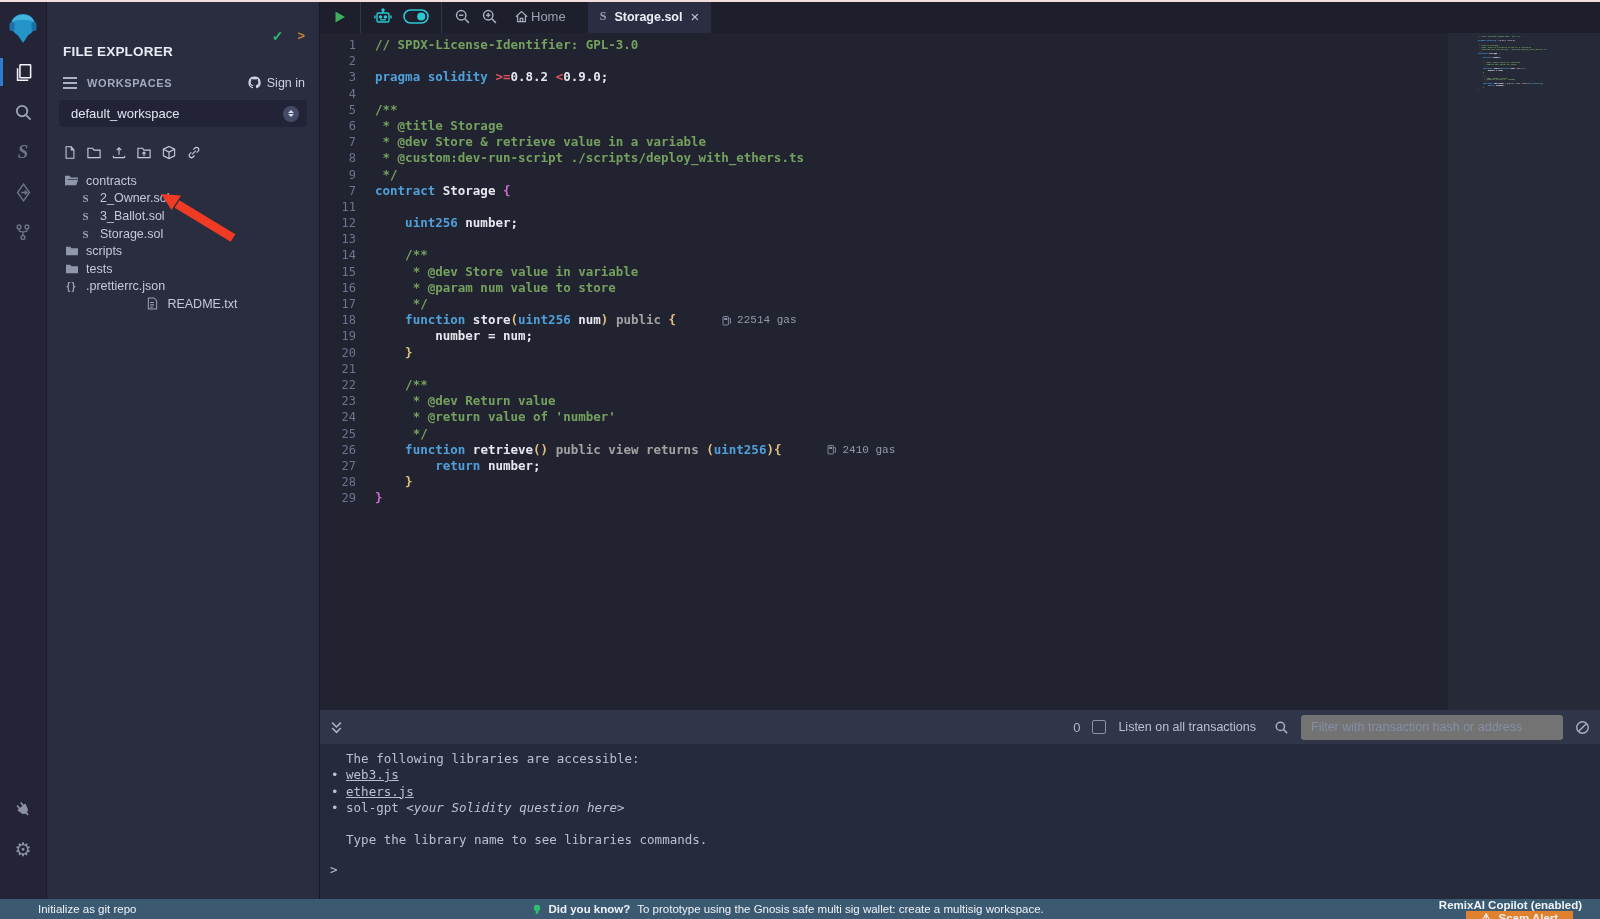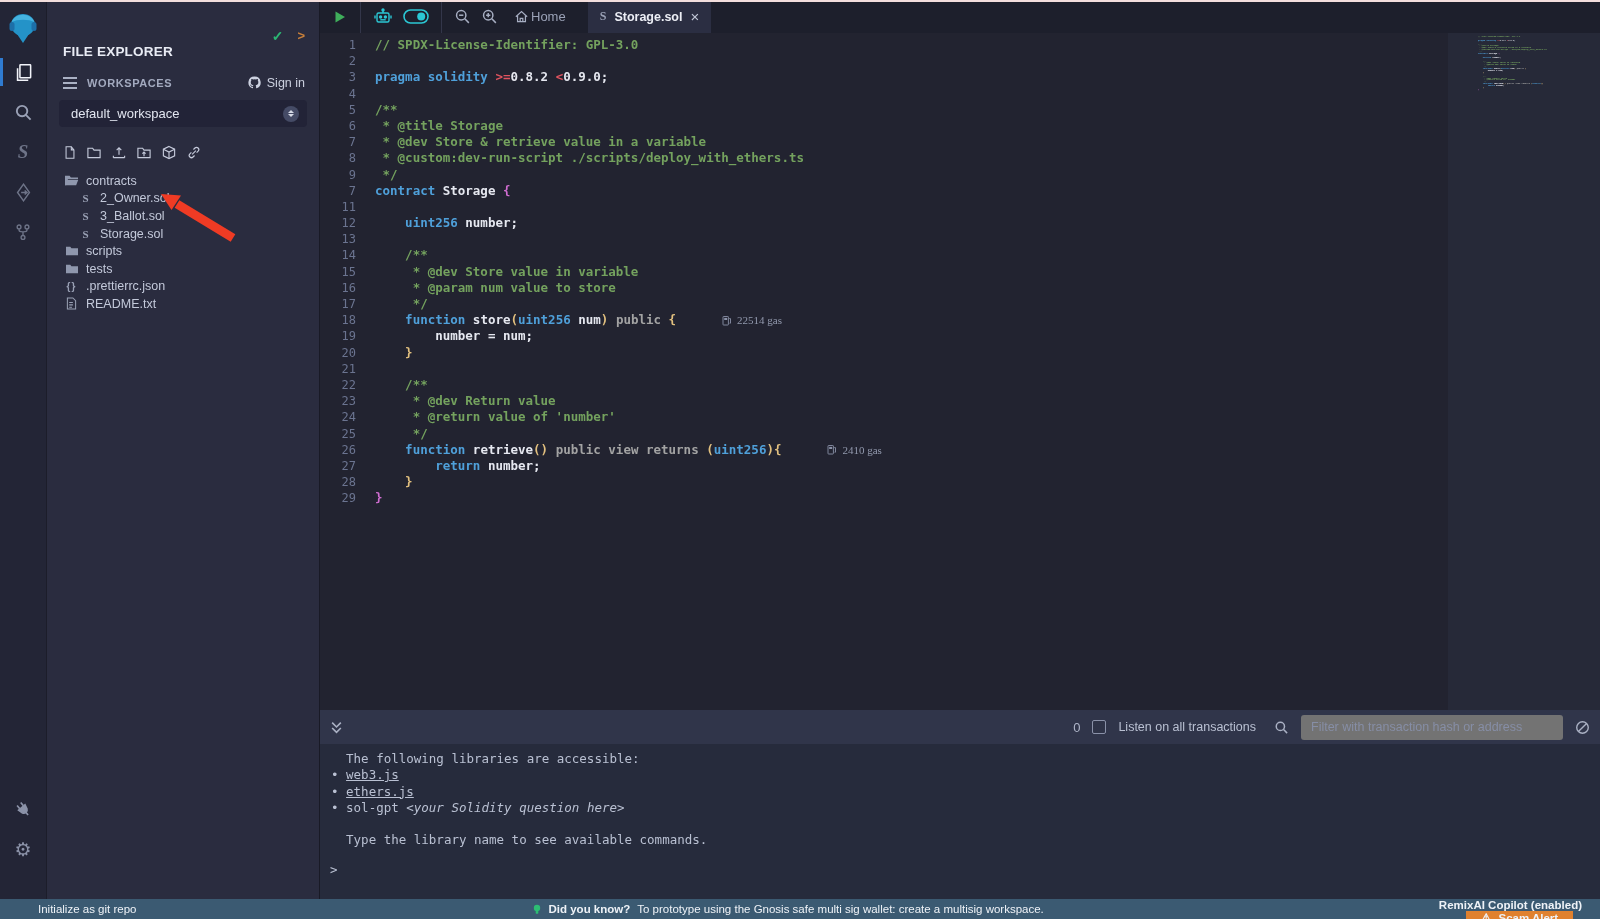--- a/index.html
+++ b/index.html
@@ -57,21 +57,21 @@
   .tab { display:flex; align-items:center; gap:8px; background:#2b2e42; padding:0 12px; margin-left:10px; }
   .tab .s-ic { color:#9aa1b6; }
   .tab .t-lab { font-size:12.5px; font-weight:600; color:#eceef5; }
   .tab .t-close { color:#c2c8d8; font-size:15px; line-height:1; }
 
   .editor { position:relative; flex:1; background:#222330; overflow:hidden; font-family:"DejaVu Sans Mono", monospace; }
   .code-area { padding-top:4px; }
   .cl { display:flex; height:16.2px; line-height:16.2px; font-size:12.5px; font-weight:600; white-space:pre; }
   .cl .ln { width:55px; text-align:right; padding-right:19px; color:#6b7490; font-weight:400; font-size:12px; flex-shrink:0; }
   .cl .ct { white-space:pre; }
-  .gas { display:inline-flex; align-items:center; gap:5px; margin-left:46px; color:#9299ad; font-size:11px; font-weight:400; font-family:Liberation Serif, serif; }
+  .gas { display:inline-flex; align-items:center; gap:5px; margin-left:46px; color:#9299ad; font-size:11px; font-weight:400; font-family:Liberation Mono, monospace; }
   .tk-cm { color:#74a25e; } .tk-kw { color:#4fa0da; } .tk-id { color:#e6e8f0; }
   .tk-op { color:#e0535f; } .tk-gr { color:#a3a3a3; } .tk-b1 { color:#e2c07f; } .tk-b2 { color:#d06dd0; }
   .minimap { position:absolute; top:0; right:0; bottom:0; width:152px; background:#262938; }
   .mm-code { padding:3px 0 0 30px; }
   .mm-line { height:1.9px; line-height:1.9px; font-size:2px; font-weight:700; white-space:pre; overflow:hidden; }
 
   
   .term-bar { height:34px; background:#30354a; display:flex; align-items:center; padding:0 10px; flex-shrink:0; gap:10px; }
   .term-bar .right { margin-left:auto; display:flex; align-items:center; gap:12px; }
   .t-badge { font-size:13px; color:#aeb5c8; }
@@ -263,21 +263,21 @@
               </svg>
             </span>
             <span>tests</span>
           </div>
           <div class="tree-row" style="padding-left: 17px;">
             <span class="t-ic">
               <span class="glyph-json">{}</span>
             </span>
             <span>.prettierrc.json</span>
           </div>
-          <div class="tree-row" style="padding-left: 17px;">
+          <div class="tree-row" style="padding-left: 17px; justify-content: center;">
             <span class="t-ic">
               <svg width="11" height="13" viewBox="0 0 12 14" fill="none" stroke="#9aa1b5" stroke-width="1.1">
                 <path d="M1.5 1h6L10.5 4v9h-9z"></path>
                 <path d="M3.5 6h4M3.5 8.5h4M3.5 11h3"></path>
               </svg>
             </span>
             <span>README.txt</span>
           </div>
         </div>
       <div class="arrow-overlay">
@@ -448,21 +448,21 @@
         </span>
       </div>
 
       <div class="terminal">
         <div id="term-lines">
             <div class="term-line"><span>  The following libraries are accessible:</span></div>
             <div class="term-line"><span>• </span><span class="lk">web3.js</span></div>
             <div class="term-line"><span>• </span><span class="lk">ethers.js</span></div>
             <div class="term-line"><span>• sol-gpt </span><span class="it">&lt;your Solidity question here&gt;</span></div>
             <div class="term-line"><span></span></div>
-            <div class="term-line"><span>  Type the library name to see available commands.</span></div>
+            <div class="term-line"><span>  Type the library name to see libraries commands.</span></div>
           </div>
         <div class="term-prompt">&gt;</div>
       </div>
     </div>
   </div>
 
   <div class="status-bar">
     <span class="sb-left">Initialize as git repo</span>
     <span class="sb-center">
       <svg width="10" height="11" viewBox="0 0 10 11">

